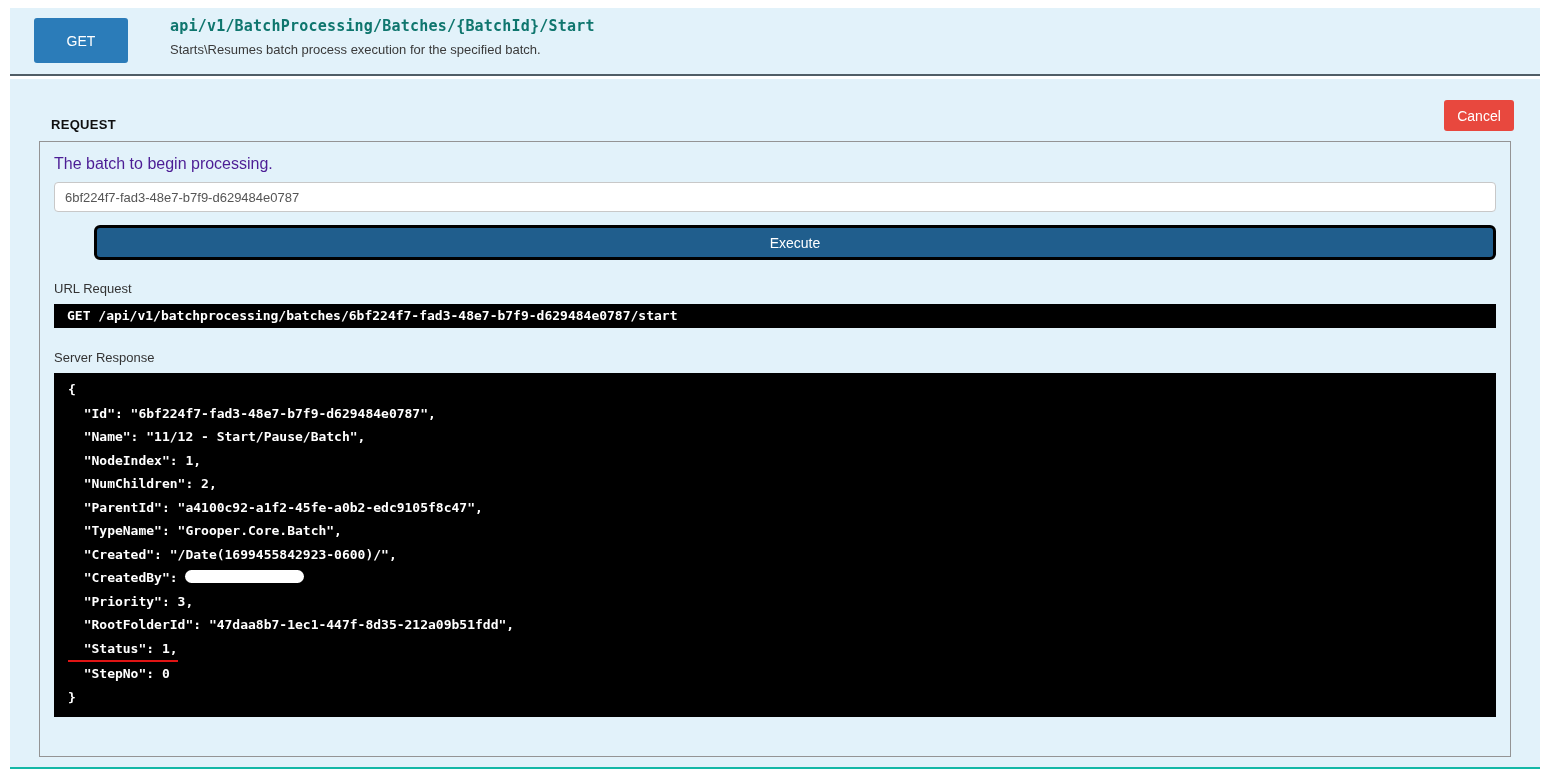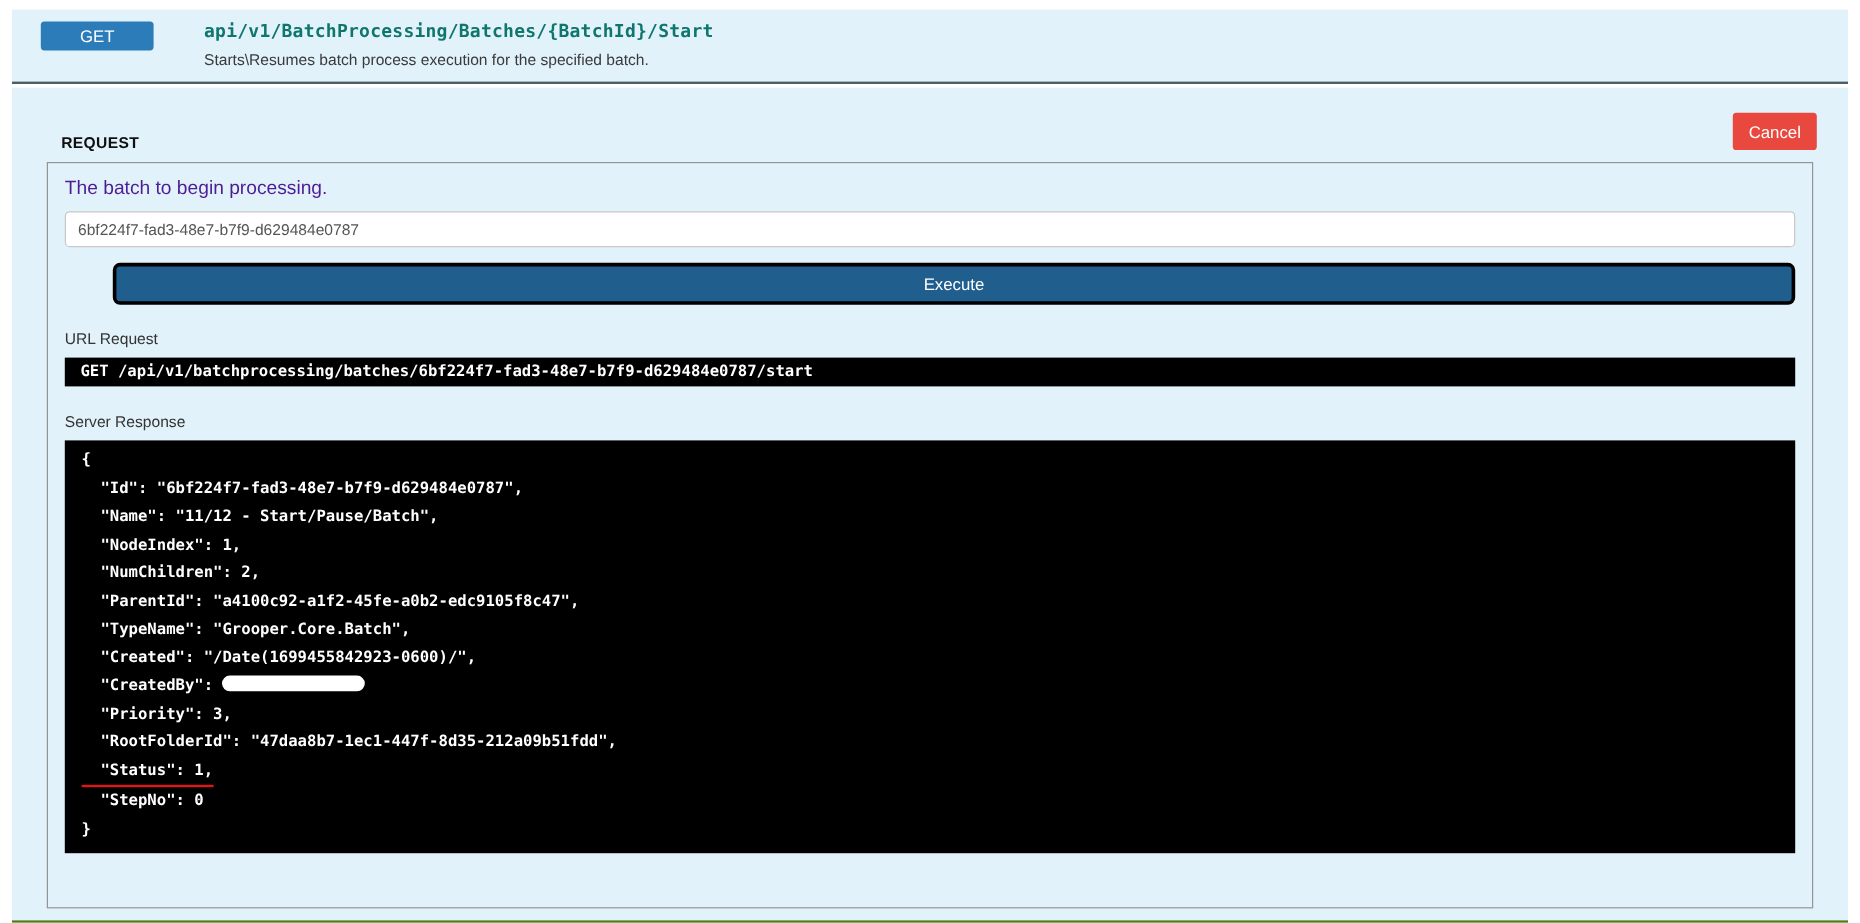--- a/index.html
+++ b/index.html
@@ -10,32 +10,32 @@
   *{box-sizing:border-box;}
   .page{
     width:1550px;height:769px;padding:8px 10px 0;display:flex;flex-direction:column;
   }
   
   .endpoint-header{
     flex:0 0 auto;background:#e2f2fa;border-bottom:2px solid #4f5d66;
     display:flex;align-items:flex-start;padding:9px 14px 11px 24px;
   }
   .method-btn{
-    width:94px;height:24px;background:#2b7cb9;color:#fff;border:none;border-radius:3px;
+    width:94px;height:45px;background:#2b7cb9;color:#fff;border:none;border-radius:3px;
     font-size:14px;font-family:"Liberation Sans", sans-serif;cursor:pointer;margin-top:1px;
   }
   .endpoint-info{margin-left:42px;}
   .endpoint-path{
     font-family:"DejaVu Sans Mono", monospace;font-weight:bold;font-size:15px;color:#0f766e;
     letter-spacing:0.2px;
   }
   .endpoint-desc{font-size:13px;color:#3a3a3a;margin-top:7px;}
   
   .content{
-    flex:1;background:#e2f2fa;margin-top:3px;border-bottom:2px solid #4d7c0f;
+    flex:1;background:#e2f2fa;margin-top:3px;border-bottom:2px solid #14b8a6;
     padding:0 29px;position:relative;display:flex;flex-direction:column;min-height:0;
   }
   .cancel-btn{
     position:absolute;top:21px;right:26px;width:70px;height:31px;background:#e8483e;color:#fff;
     border:none;border-radius:3px;font-size:14px;font-family:"Liberation Sans", sans-serif;cursor:pointer;
   }
   .request-label{
     font-weight:bold;font-size:13px;color:#101010;letter-spacing:0.3px;margin:38px 0 9px 12px;
   }
   .request-box{

